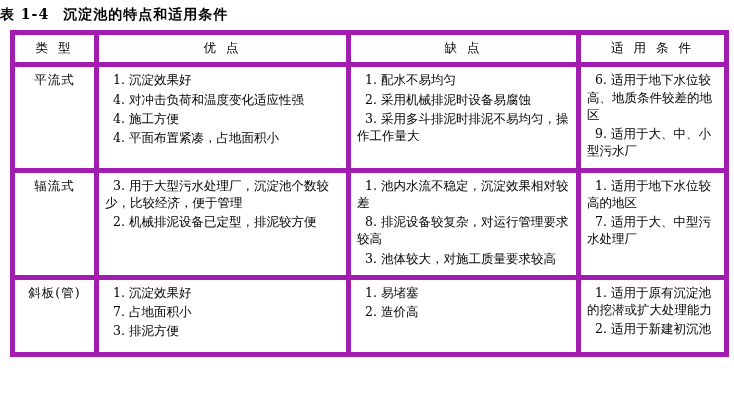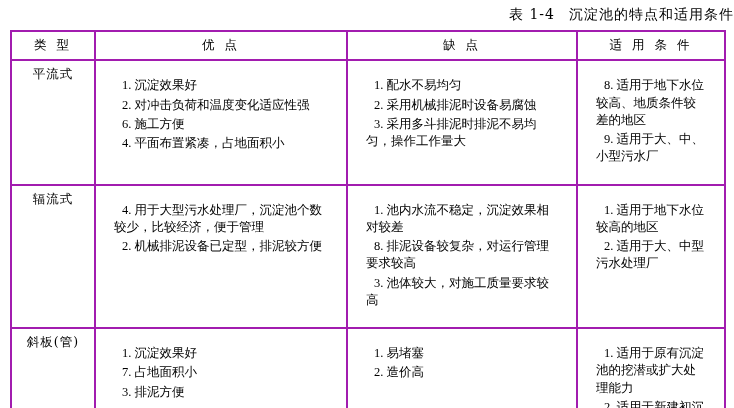--- a/index.html
+++ b/index.html
@@ -14,39 +14,39 @@
     color: #000000;
     overflow: hidden;
   }
   .page {
     position: relative;
     width: 734px;
     height: 408px;
     box-sizing: border-box;
   }
   .caption {
-    text-align: right;
+    text-align: left;
     font-size: 14px;
-    font-weight: normal;
+    font-weight: bold;
     letter-spacing: 1px;
     padding-top: 6px;
     padding-bottom: 6px;
     font-family: "DejaVu Serif", serif;
   }
   .caption .cap-num {
     margin-right: 14px;
   }
   table.main {
     border-collapse: collapse;
     width: 714px;
     margin: 0 10px;
     table-layout: fixed;
   }
   table.main td, table.main th {
-    border: 2px solid #a21caf;
+    border: 5px solid #a21caf;
     vertical-align: top;
     padding: 4px 6px 6px 6px;
     font-size: 12.5px;
     line-height: 1.38;
     font-family: "DejaVu Serif", serif;
   }
   thead th {
     text-align: center;
     font-weight: normal;
     letter-spacing: 3px;
@@ -60,23 +60,22 @@
     font-size: 13px;
     padding-top: 8px;
     padding-left: 8px;
   }
   .col-cat { width: 84px; }
   .col-pro { width: 252px; }
   .col-con { width: 230px; }
   .col-use { width: 148px; }
   ul.items {
     list-style: none;
-    margin: 12px;
+    margin: 0;
     padding: 0;
-    font-family: Liberation Serif, serif;
   }
   ul.items li {
     margin: 0 0 2px 0;
     padding-left: 0;
     text-indent: 8px;
   }
   .row-a td { height: 78px; }
   .row-b td { height: 92px; }
   .row-c td { height: 82px; }
   .row-d td { height: 62px; }
@@ -105,59 +104,59 @@
         <th>适 用 条 件</th>
       </tr>
     </thead>
     <tbody>
 
       <tr class="row-a">
         <td class="cat">平流式</td>
         <td>
           <ul class="items">
             <li>1. 沉淀效果好</li>
-            <li>2. 对冲击负荷和温度变化适应性强</li>
-            <li>6. 施工方便</li>
+            <li>4. 对冲击负荷和温度变化适应性强</li>
+            <li>4. 施工方便</li>
             <li>4. 平面布置紧凑，占地面积小</li>
           </ul>
         </td>
         <td>
           <ul class="items">
             <li>1. 配水不易均匀</li>
             <li>2. 采用机械排泥时设备易腐蚀</li>
             <li>3. 采用多斗排泥时排泥不易均匀，操作工作量大</li>
           </ul>
         </td>
         <td>
           <ul class="items">
-            <li>8. 适用于地下水位较高、地质条件较差的地区</li>
+            <li>6. 适用于地下水位较高、地质条件较差的地区</li>
             <li>9. 适用于大、中、小型污水厂</li>
           </ul>
         </td>
       </tr>
 
       <tr class="row-b">
         <td class="cat">辐流式</td>
         <td>
           <ul class="items">
-            <li>4. 用于大型污水处理厂，沉淀池个数较少，比较经济，便于管理</li>
+            <li>3. 用于大型污水处理厂，沉淀池个数较少，比较经济，便于管理</li>
             <li>2. 机械排泥设备已定型，排泥较方便</li>
           </ul>
         </td>
         <td>
           <ul class="items">
             <li>1. 池内水流不稳定，沉淀效果相对较差</li>
             <li>8. 排泥设备较复杂，对运行管理要求较高</li>
             <li>3. 池体较大，对施工质量要求较高</li>
           </ul>
         </td>
         <td>
           <ul class="items">
             <li>1. 适用于地下水位较高的地区</li>
-            <li>2. 适用于大、中型污水处理厂</li>
+            <li>7. 适用于大、中型污水处理厂</li>
           </ul>
         </td>
       </tr>
 
 
       <tr class="row-d">
         <td class="cat">斜板(管)</td>
         <td>
           <ul class="items">
             <li>1. 沉淀效果好</li>

